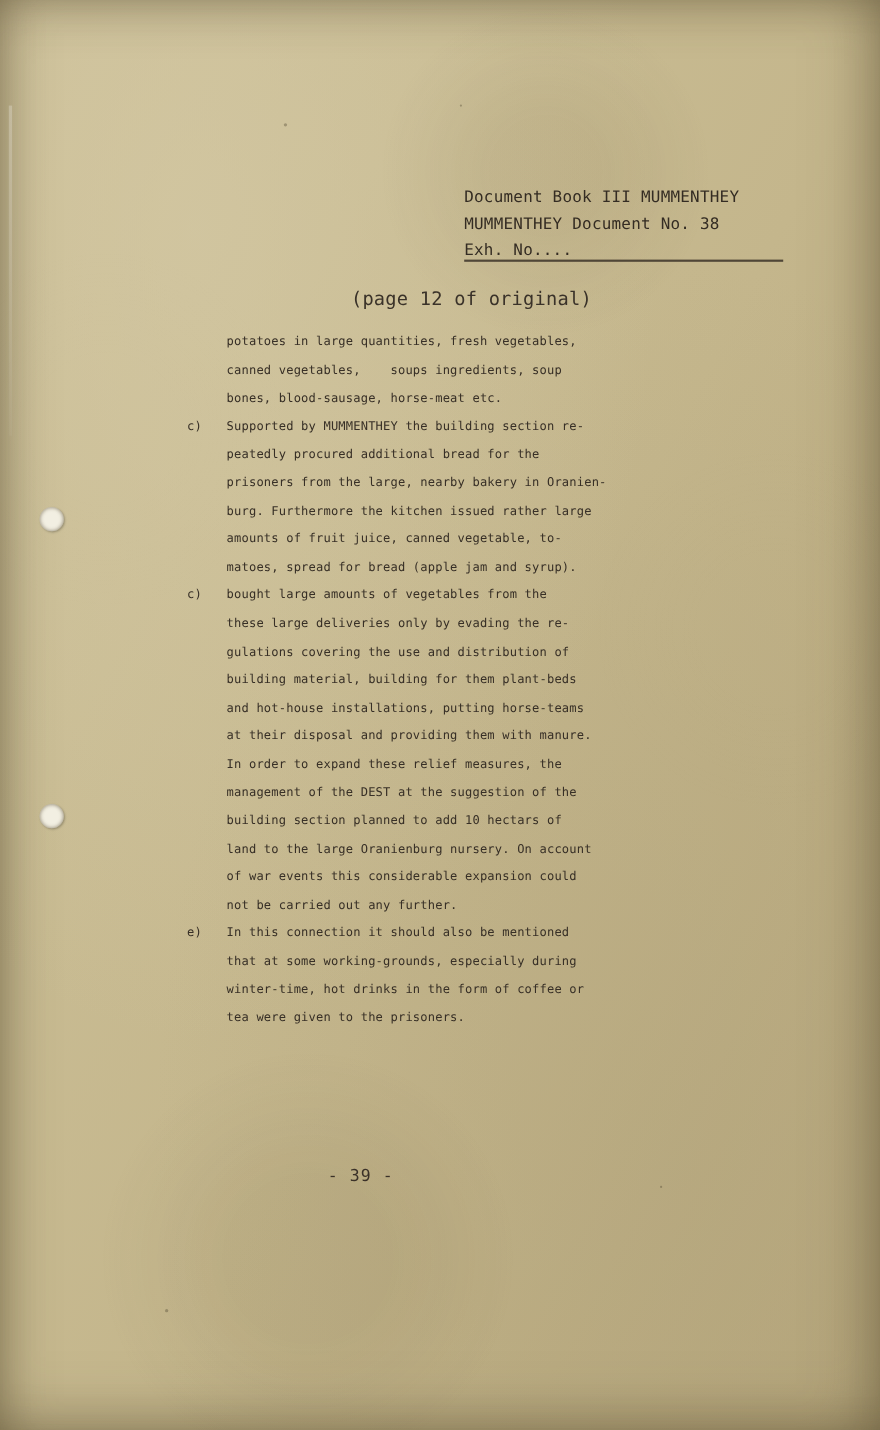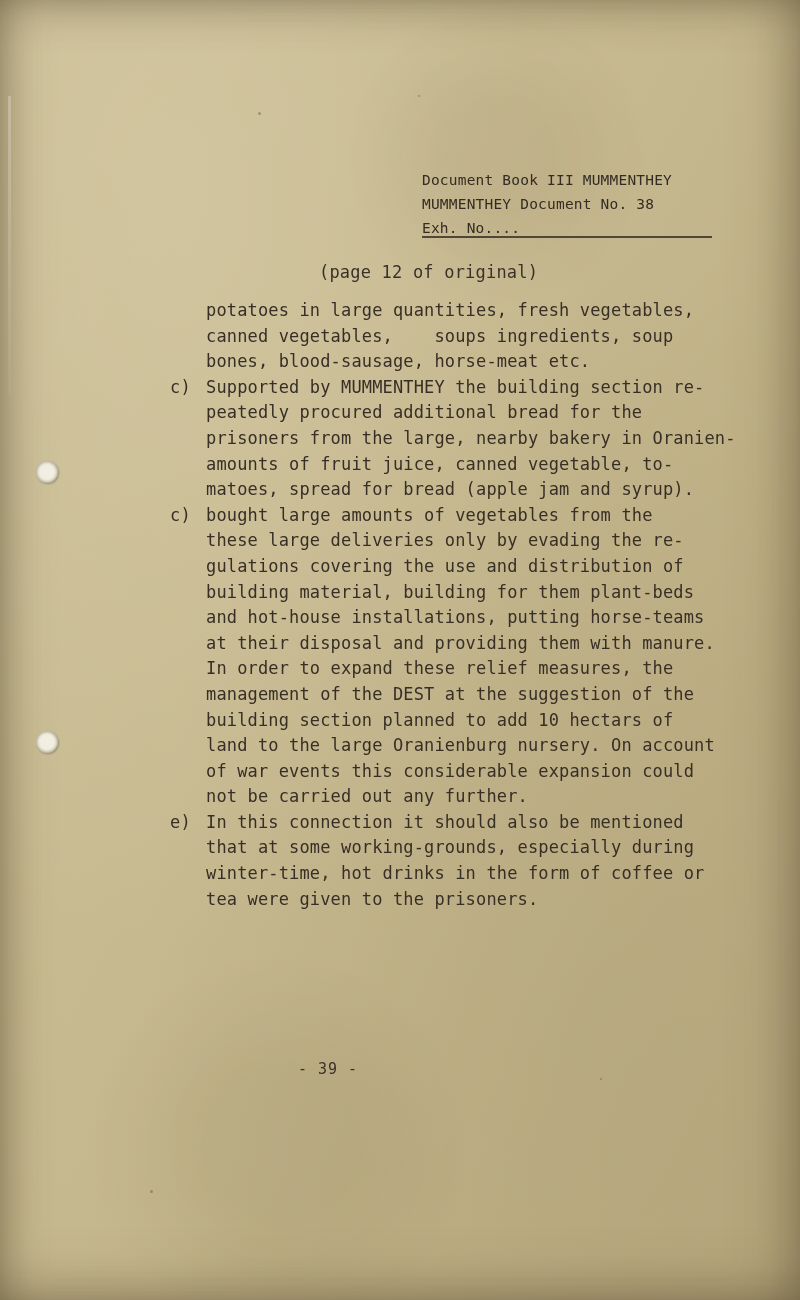--- a/index.html
+++ b/index.html
@@ -105,21 +105,21 @@
     font-size: 17px;
     letter-spacing: 0.2px;
     margin-left: 19px;
   }
 
   .body {
     position: absolute;
     left: 170px;
     top: 298px;
     width: 590px;
-    font-size: 17px;
+    font-size: 11px;
     line-height: 25.6px;
     letter-spacing: 0.15px;
     color: #372f26;
   }
   .item {
     display: flex;
     align-items: flex-start;
     margin-top: 0;
   }
   .item .marker {
@@ -185,20 +185,21 @@
           <span class="line">bones, blood-sausage, horse-meat etc.</span>
         </div>
       </div>
 
       <div class="item">
         <div class="marker">c)</div>
         <div class="text">
           <span class="line">Supported by MUMMENTHEY the building section re-</span>
           <span class="line">peatedly procured additional bread for the</span>
           <span class="line">prisoners from the large, nearby bakery in Oranien-</span>
+          <span class="line">burg. Furthermore the kitchen issued rather large</span>
           <span class="line">amounts of fruit juice, canned vegetable, to-</span>
           <span class="line">matoes, spread for bread (apple jam and syrup).</span>
         </div>
       </div>
 
       <div class="item">
         <div class="marker">c)</div>
         <div class="text">
           <span class="line">bought large amounts of vegetables from the</span>
           <span class="line">these large deliveries only by evading the re-</span>

